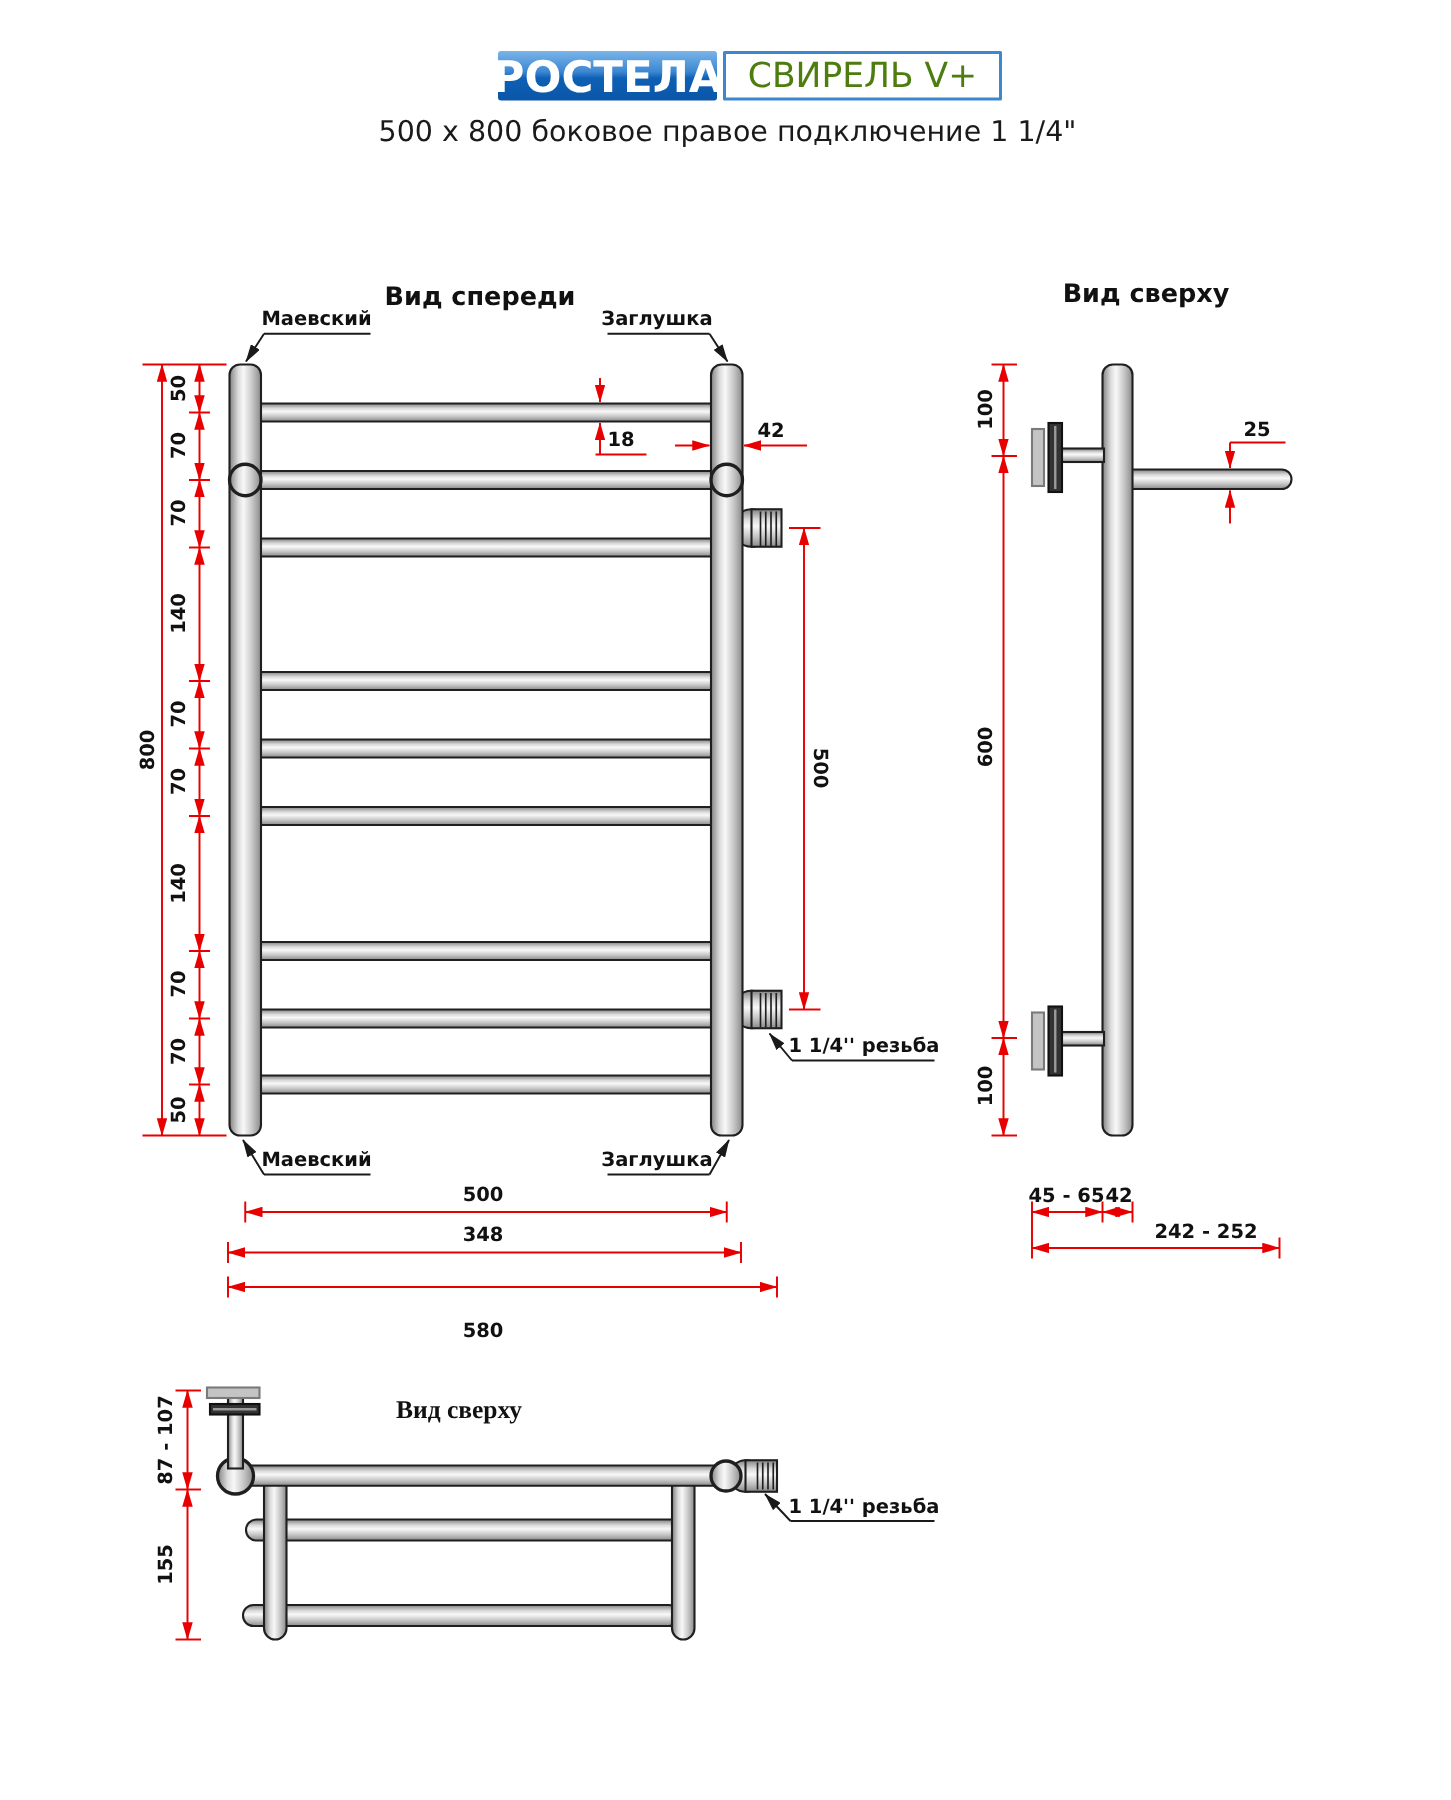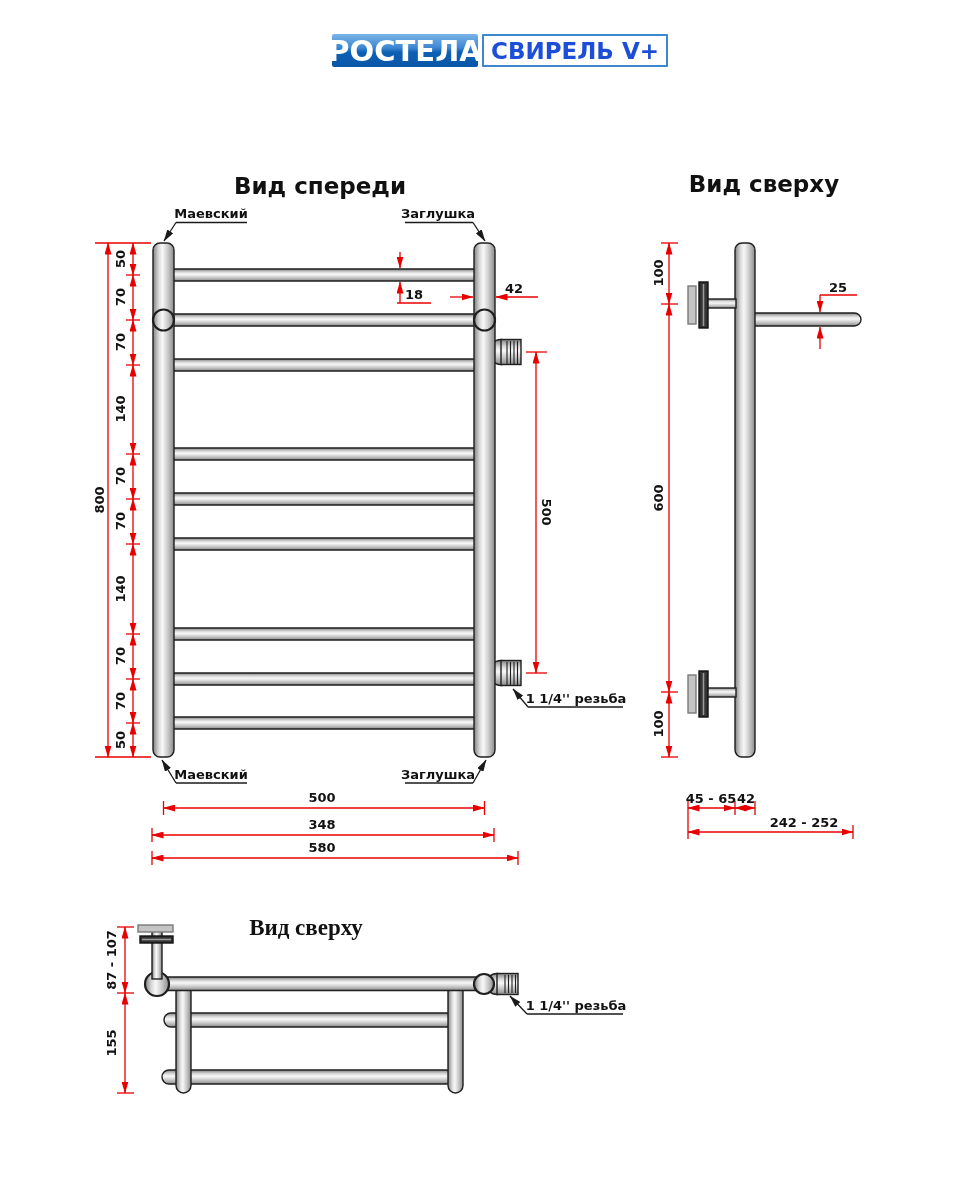--- a/index.html
+++ b/index.html
@@ -3,26 +3,26 @@
 <meta charset="utf-8">
 <style>
   html,body{margin:0;padding:0;background:#fff;}
   .page{position:relative;width:967px;height:1200px;background:#ffffff;
         font-family:"DejaVu Sans",sans-serif;overflow:hidden;}
   .brand{position:absolute;left:332px;top:34px;width:146px;height:33px;
          background:linear-gradient(180deg,#7ab4e8 0%,#3c87d2 42%,#0e60b4 55%,#0a56a8 100%);
          color:#fff;display:flex;align-items:center;justify-content:center;
          font-size:29px;font-weight:bold;border-radius:2px;}
   .model{position:absolute;left:482px;top:34px;width:182px;height:29px;background:#fff;
-         border:2px solid #3d87cf;color:#1d4ed8;display:flex;align-items:center;
-         justify-content:center;font-size:23px;font-weight:bold;border-radius:1px;}
+         border:2px solid #3d87cf;color:#4d7c0f;display:flex;align-items:center;
+         justify-content:center;font-size:23px;font-weight:normal;border-radius:1px;}
   .subtitle{position:absolute;left:485px;top:88px;transform:translate(-50%,-50%);
             font-size:19px;color:#1a1a1a;white-space:nowrap;}
-  .vtitle{position:absolute;transform:translate(-50%,-50%);font-size:23px;font-weight:bold;
-          color:#111;white-space:nowrap;}
+  .vtitle{position:absolute;transform:translate(-50%,-50%);font-size:17px;font-weight:bold;
+          color:#111;white-space:nowrap;margin-top:12px;}
   .lbl{position:absolute;transform:translate(-50%,-50%);font-size:13px;font-weight:bold;
        color:#111;white-space:nowrap;}
   .lbl.rot{transform:translate(-50%,-50%) rotate(-90deg);}
   .lbl.rotcw{transform:translate(-50%,-50%) rotate(90deg);}
   svg.canvas{position:absolute;left:0;top:0;}
 </style>
 </head>
 <body>
 
 <div class="page">
@@ -216,20 +216,21 @@
       <line x1="125" y1="993" x2="125" y2="1093" marker-start="url(#ar)" marker-end="url(#ar)"></line>
     </g>
     <g stroke="#1a1a1a" stroke-width="1.3" fill="none">
       <line x1="527" y1="1014" x2="623" y2="1014"></line>
       <line x1="527" y1="1014" x2="510" y2="996" marker-end="url(#ab)"></line>
     </g>
   </svg>
 
   <div class="brand">РОСТЕЛА</div>
   <div class="model">СВИРЕЛЬ V+</div>
+  <div class="subtitle">500 x 800 боковое правое подключение 1 1/4"</div>
 
   <div class="vtitle" style="left:320px;top:186px;">Вид спереди</div>
   <div class="vtitle" style="left:764px;top:184px;">Вид сверху</div>
   <div class="vtitle" style="left:306px;top:928px;font-family:Liberation Serif, serif;">Вид сверху</div>
 
   <span class="lbl" style="left:211px;top:213px;">Маевский</span>
   <span class="lbl" style="left:438px;top:213px;">Заглушка</span>
   <span class="lbl" style="left:211px;top:774px;">Маевский</span>
   <span class="lbl" style="left:438px;top:774px;">Заглушка</span>
   <span class="lbl" style="left:576px;top:698px;">1 1/4'' резьба</span>
@@ -242,21 +243,21 @@
   <span class="lbl rot" style="left:120px;top:409px;">140</span>
   <span class="lbl rot" style="left:120px;top:476px;">70</span>
   <span class="lbl rot" style="left:120px;top:521px;">70</span>
   <span class="lbl rot" style="left:120px;top:589px;">140</span>
   <span class="lbl rot" style="left:120px;top:656px;">70</span>
   <span class="lbl rot" style="left:120px;top:701px;">70</span>
   <span class="lbl rot" style="left:120px;top:740px;">50</span>
   <span class="lbl rotcw" style="left:546px;top:512px;">500</span>
   <span class="lbl" style="left:322px;top:797px;">500</span>
   <span class="lbl" style="left:322px;top:824px;">348</span>
-  <span class="lbl" style="left:322px;top:847px;">580</span>
+  <span class="lbl" style="left:322px;top:888px;">580</span>
 
   <span class="lbl rot" style="left:658px;top:273px;">100</span>
   <span class="lbl rot" style="left:658px;top:498px;">600</span>
   <span class="lbl rot" style="left:658px;top:724px;">100</span>
   <span class="lbl" style="left:838px;top:287px;">25</span>
   <span class="lbl" style="left:711px;top:798px;">45 - 65</span>
   <span class="lbl" style="left:746px;top:798px;">42</span>
   <span class="lbl" style="left:804px;top:822px;">242 - 252</span>
 
   <span class="lbl rot" style="left:111px;top:960px;">87 - 107</span>

